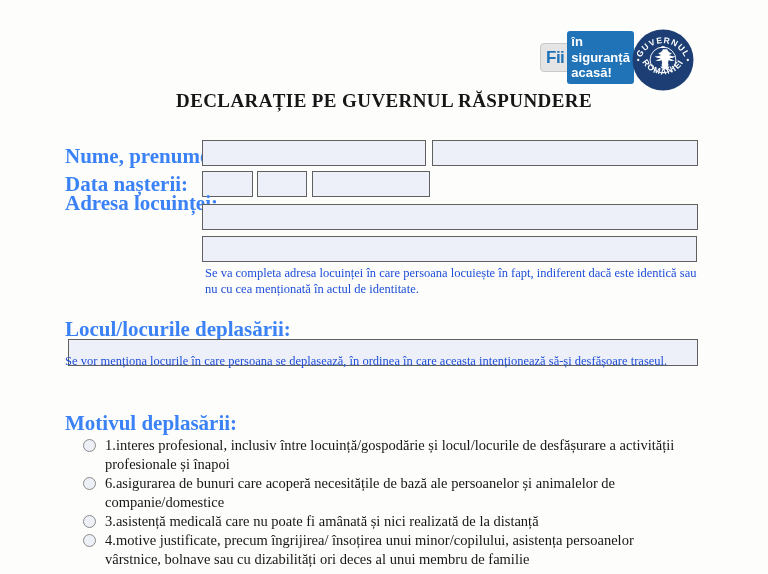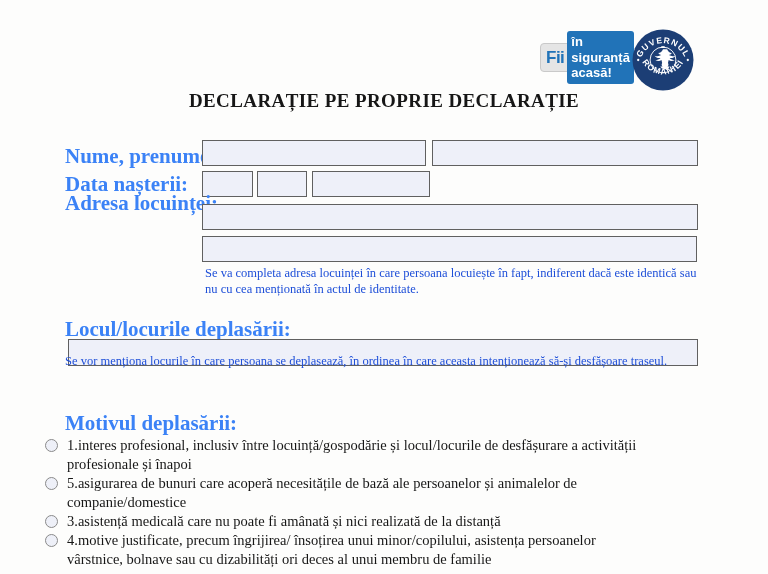--- a/index.html
+++ b/index.html
@@ -60,21 +60,21 @@
   .note {
     position:absolute;
     font-size:12.5px; line-height:16px; color:#1d4ed8;
   }
 
   .options {
     position:absolute; left:0; top:436px; width:768px;
   }
   .option {
     display:flex; align-items:flex-start;
-    padding-left:45px;
+    padding-left:83px;
     cursor:default;
   }
   .radio {
     width:13px; height:13px; flex:0 0 13px;
     border:1.6px solid #8a8a8a; border-radius:50%;
     background:#eef0f8; margin-top:3px; margin-right:9px;
   }
   .option-text {
     font-size:14.5px; line-height:19px; width:586px; color:#161616;
   }
@@ -106,21 +106,21 @@
     </text>
     <circle cx="6" cy="30" r="1.1" fill="#ffffff"></circle>
     <circle cx="54" cy="30" r="1.1" fill="#ffffff"></circle>
     <circle cx="30" cy="30" r="12.5" fill="none" stroke="#ffffff" stroke-width="0.9"></circle>
     <g fill="#ffffff">
       <path d="M30 19.5 c-0.9 2.2-2.4 3.6-4.6 3.8 0.8 1.2 1.9 1.8 3 1.9 -2.2 1.3-4.4 1.4-6.6 0.6 1.4 1.9 3.5 2.6 5.8 2.2 -1.4 1.4-3 2-5 2 2.1 1.3 4.3 1.2 5.9 0.1 l0.7 2.8 c-0.8 1.2-0.6 2.6 0.4 3.4 h-2.2 l1.5 1.9 h1.6 l-0.7 2 2.2-1.4 2.2 1.4 -0.7-2 h1.6 l1.5-1.9 h-2.2 c1-0.8 1.2-2.2 0.4-3.4 l0.7-2.8 c1.6 1.1 3.8 1.2 5.9-0.1 -2 0-3.6-0.6-5-2 2.3 0.4 4.4-0.3 5.8-2.2 -2.2 0.8-4.4 0.7-6.6-0.6 1.1-0.1 2.2-0.7 3-1.9 -2.2-0.2-3.7-1.6-4.6-3.8 z"></path>
       <rect x="28.2" y="16.8" width="3.6" height="1.6" rx="0.5"></rect>
     </g>
   </svg>
 
-  <div class="title">DECLARAȚIE PE PROPRIE DECLARAȚIE</div>
+  <div class="title">DECLARAȚIE PE GUVERNUL RĂSPUNDERE</div>
 
   <div class="lbl" style="top:144px">Nume, prenume:</div>
   <input class="field" style="left: 202px; top: 140px; width: 224px;" type="text" value="">
   <input class="field" style="left: 432px; top: 140px; width: 266px;" type="text" value="">
 
   <div class="lbl" style="top:172px">Data nașterii:</div>
   <input class="field" style="left: 202px; top: 171px; width: 51px;" type="text" value="">
   <input class="field" style="left: 257px; top: 171px; width: 50px;" type="text" value="">
   <input class="field" style="left: 312px; top: 171px; width: 118px;" type="text" value="">
 
@@ -134,21 +134,21 @@
   <div class="note" style="left:65px; top:353px; width:660px;">Se vor menționa locurile în care persoana se deplasează, în ordinea în care aceasta intenționează să-și desfășoare traseul.</div>
 
   <div class="lbl" style="top:411px">Motivul deplasării:</div>
   <div class="options">
     <div class="option">
       <span class="radio"></span>
       <span class="option-text">1.interes profesional, inclusiv între locuință/gospodărie și locul/locurile de desfășurare a activității profesionale și înapoi</span>
     </div>
     <div class="option">
       <span class="radio"></span>
-      <span class="option-text">5.asigurarea de bunuri care acoperă necesitățile de bază ale persoanelor și animalelor de companie/domestice</span>
+      <span class="option-text">6.asigurarea de bunuri care acoperă necesitățile de bază ale persoanelor și animalelor de companie/domestice</span>
     </div>
     <div class="option">
       <span class="radio"></span>
       <span class="option-text">3.asistență medicală care nu poate fi amânată și nici realizată de la distanță</span>
     </div>
     <div class="option">
       <span class="radio"></span>
       <span class="option-text">4.motive justificate, precum îngrijirea/ însoțirea unui minor/copilului, asistența persoanelor vârstnice, bolnave sau cu dizabilități ori deces al unui membru de familie</span>
     </div>
   </div>

